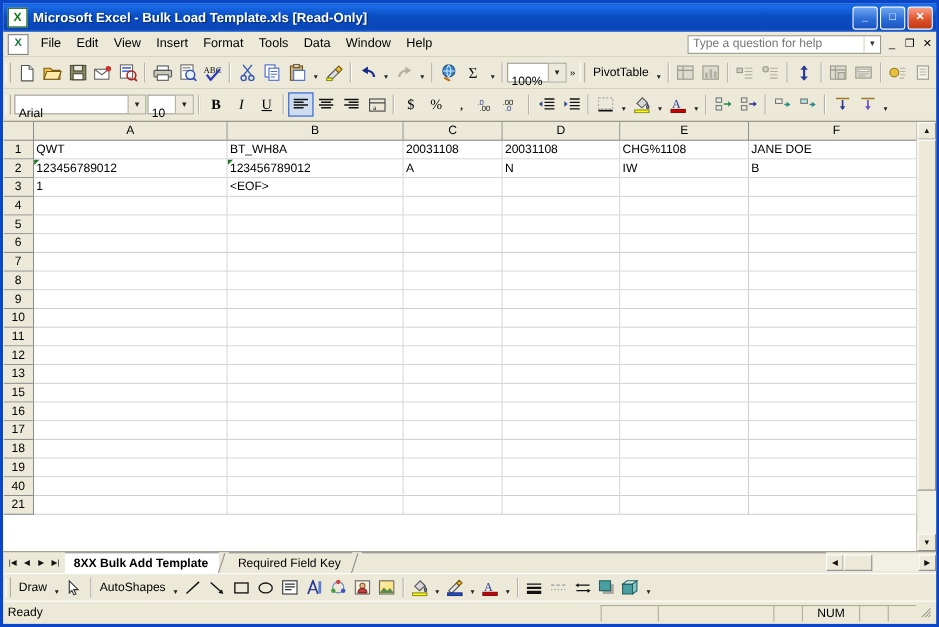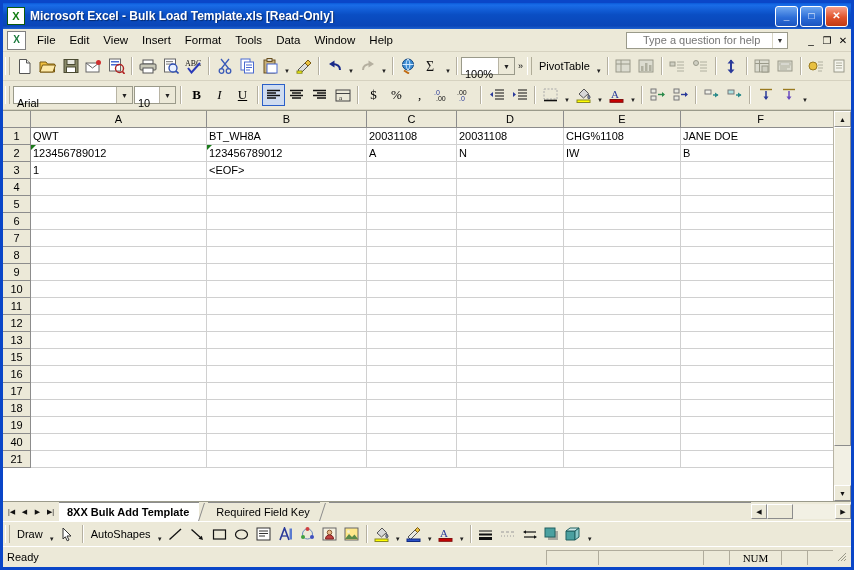--- a/index.html
+++ b/index.html
@@ -49,22 +49,22 @@
     width:17px;height:17px;margin:0 4px 0 2px;flex:none;
     background:#fff;border:1px solid #808080;
     display:flex;align-items:center;justify-content:center;
     font-size:10px;font-weight:bold;color:#1a7a3c;line-height:1;
   }
   .menu-item{
     padding:3px 7px;font-size:11.5px;color:#000;white-space:nowrap;
   }
   .menu-spacer{flex:1;}
   .ask-box{
-    width:162px;height:17px;background:#fff;border:1px solid #9a9a8a;
-    display:flex;align-items:center;box-sizing:border-box;margin-right:15px;padding-left:12px;
+    width:176px;height:17px;background:#fff;border:1px solid #9a9a8a;
+    display:flex;align-items:center;box-sizing:border-box;margin-right:2px;
   }
   .ask-box input{
     border:0;outline:0;flex:1;font-family:"Liberation Sans",sans-serif;
     font-size:11px;color:#9b9b8f;padding-left:4px;background:transparent;width:100%;
   }
   .ask-arrow{
     width:14px;height:15px;border-left:1px solid #d9d6c6;
     display:flex;align-items:center;justify-content:center;font-size:7px;color:#333;
   }
   .doc-btn{
@@ -219,21 +219,20 @@
   
   .statusbar{
     height:20px;flex:none;display:flex;align-items:center;background:#ece9d8;
     border-top:1px solid #fff;font-size:11px;
   }
   .st-left{padding-left:4px;flex:1;}
   .st-panel{
     width:52px;height:15px;border-left:1px solid #b0ac9c;border-top:1px solid #b0ac9c;
     box-sizing:border-box;display:flex;align-items:center;justify-content:center;
     font-size:11px;
-    font-family:Liberation Serif, serif;
   }
   .st-panel.sm{width:26px;}
   .st-grip{width:14px;height:14px;margin:0 2px;position:relative;}
   svg{display:block;}
 </style>
 </head>
 <body>
 
 <div class="app-window">
 

